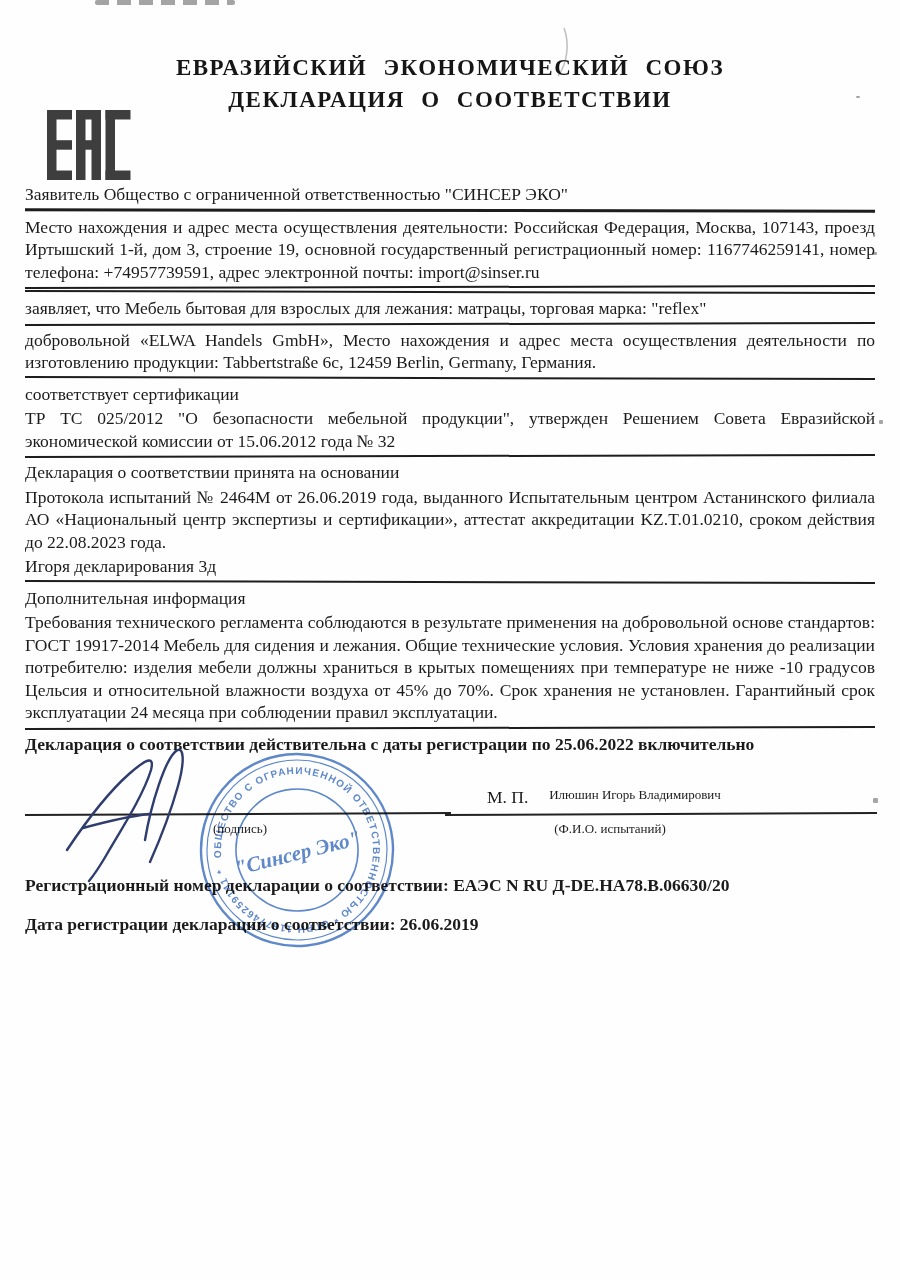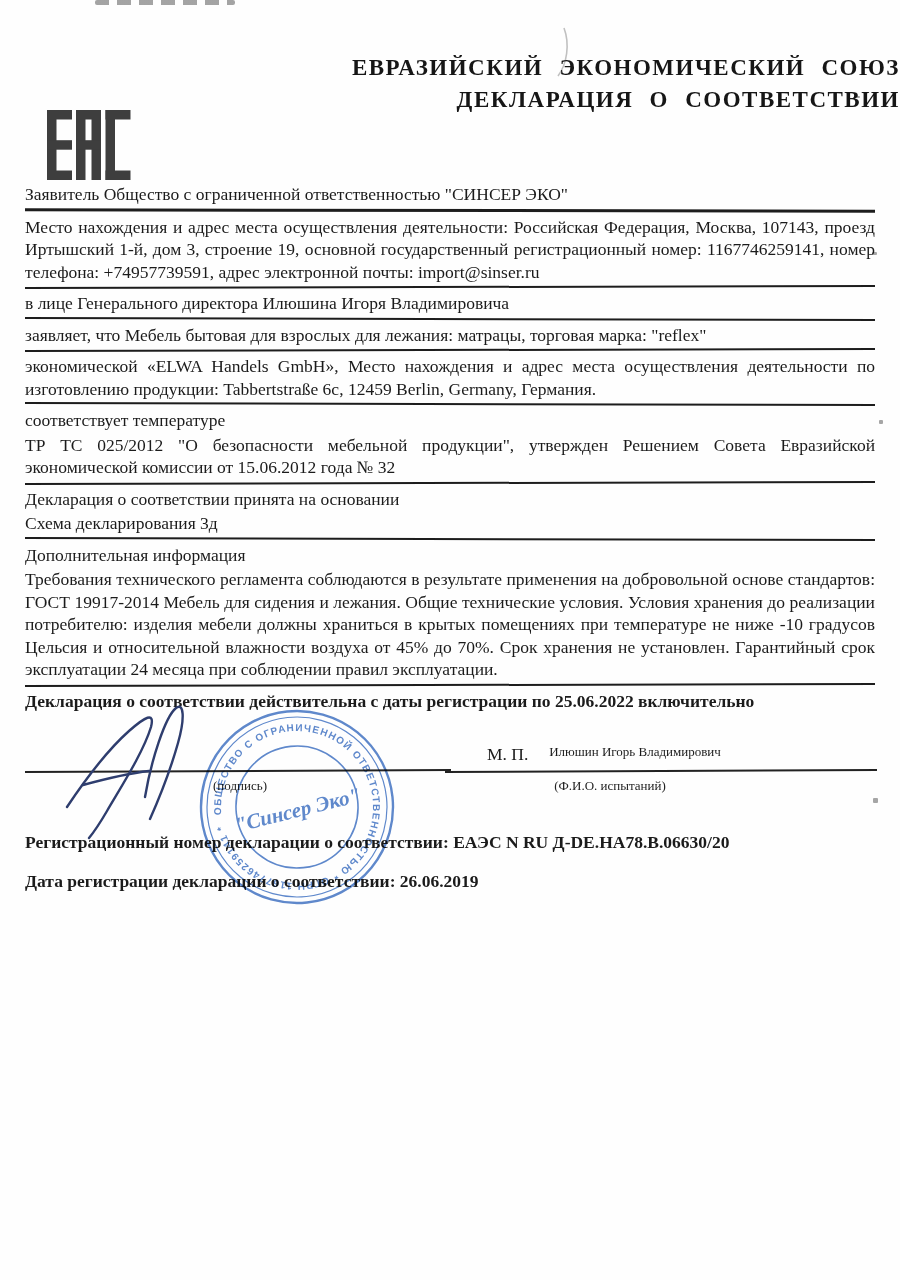--- a/index.html
+++ b/index.html
@@ -2,21 +2,21 @@
 <html><head>
 <meta charset="utf-8">
 <style>
   html,body{margin:0;padding:0;background:#ffffff;}
   .page{
     position:relative;width:900px;height:1280px;margin:0 auto;
     background:#fefefe;color:#1b1b1b;overflow:hidden;
     font-family:"Liberation Serif","DejaVu Serif",serif;
   }
   
-  .titles{position:absolute;top:52px;left:0;width:100%;text-align:right;}
+  .titles{position:absolute;top:52px;left:0;width:100%;text-align:center;}
   .title{font-size:23px;font-weight:bold;letter-spacing:1.5px;word-spacing:9px;line-height:32px;color:#161616;}
   .eac{position:absolute;left:47px;top:110px;}
   
   .doc{position:absolute;left:25px;top:182px;width:850px;font-size:17.5px;line-height:22.5px;}
   .doc p{margin:0;padding:1px 0;}
   .para{text-align:justify;}
   .b{font-weight:normal;}
   .rule{border:none;border-top:2px solid #1d1d1d;margin:2px 0 3px;transform:rotate(-0.12deg);}
   .rule.thick{border-top-width:3px;transform:rotate(0.1deg);}
   .rule.r2{transform:rotate(0.14deg);}
@@ -83,35 +83,35 @@
   </svg>
 
   <main class="doc">
 
     <p class="row"><span class="b">Заявитель</span> <span>Общество с ограниченной ответственностью "СИНСЕР  ЭКО"</span></p>
     <div class="rule thick"></div>
 
     <p class="para">Место нахождения и адрес места осуществления деятельности: Российская Федерация, Москва, 107143, проезд Иртышский 1-й, дом 3, строение 19, основной государственный регистрационный номер: 1167746259141, номер телефона: +74957739591, адрес электронной почты: import@sinser.ru</p>
     <div class="rule"></div>
 
-    <p class="row"><span class="b">в лице</span> <span>Генерального директора Илюшина Игоря Владимировича</span></p>
     <div class="rule r2"></div>
 
     <p class="row"><span class="b">заявляет, что</span> <span>Мебель бытовая для взрослых для лежания: матрацы, торговая марка: "reflex"</span></p>
     <div class="rule"></div>
 
-    <p class="para"><span class="b">экономической</span> <span>«ELWA Handels GmbH», Место нахождения и адрес места осуществления деятельности по изготовлению продукции: Tabbertstraße 6c, 12459 Berlin,  Germany,  Германия.</span></p>
+    <p class="para"><span class="b">добровольной</span> <span>«ELWA Handels GmbH», Место нахождения и адрес места осуществления деятельности по изготовлению продукции: Tabbertstraße 6c, 12459 Berlin,  Germany,  Германия.</span></p>
     <div class="rule r2"></div>
 
-    <p class="b">соответствует температуре</p>
+    <p class="b">соответствует сертификации</p>
     <p class="para">ТР ТС 025/2012 "О безопасности мебельной продукции", утвержден Решением Совета Евразийской экономической комиссии от 15.06.2012 года № 32</p>
     <div class="rule"></div>
 
     <p class="b">Декларация о соответствии принята на основании</p>
-    <p>Схема декларирования 3д</p>
+    <p class="para">Протокола испытаний № 2464М  от 26.06.2019 года, выданного Испытательным центром Астанинского филиала АО «Национальный центр экспертизы и сертификации», аттестат аккредитации KZ.T.01.0210, сроком действия до 22.08.2023 года.</p>
+    <p>Игоря декларирования 3д</p>
     <div class="rule r2"></div>
 
     <p class="b">Дополнительная информация</p>
     <p class="para">Требования технического регламента соблюдаются в результате применения на добровольной основе стандартов: ГОСТ 19917-2014 Мебель для сидения и лежания. Общие технические условия. Условия хранения до реализации потребителю: изделия мебели должны храниться в крытых помещениях при температуре не ниже -10 градусов Цельсия и относительной влажности воздуха от 45% до 70%. Срок хранения не установлен. Гарантийный срок эксплуатации 24 месяца при соблюдении правил эксплуатации.</p>
     <div class="rule"></div>
 
     <p class="validity">Декларация о соответствии  действительна с даты регистрации по 25.06.2022 включительно</p>
 
     <div class="signature-area">
 

